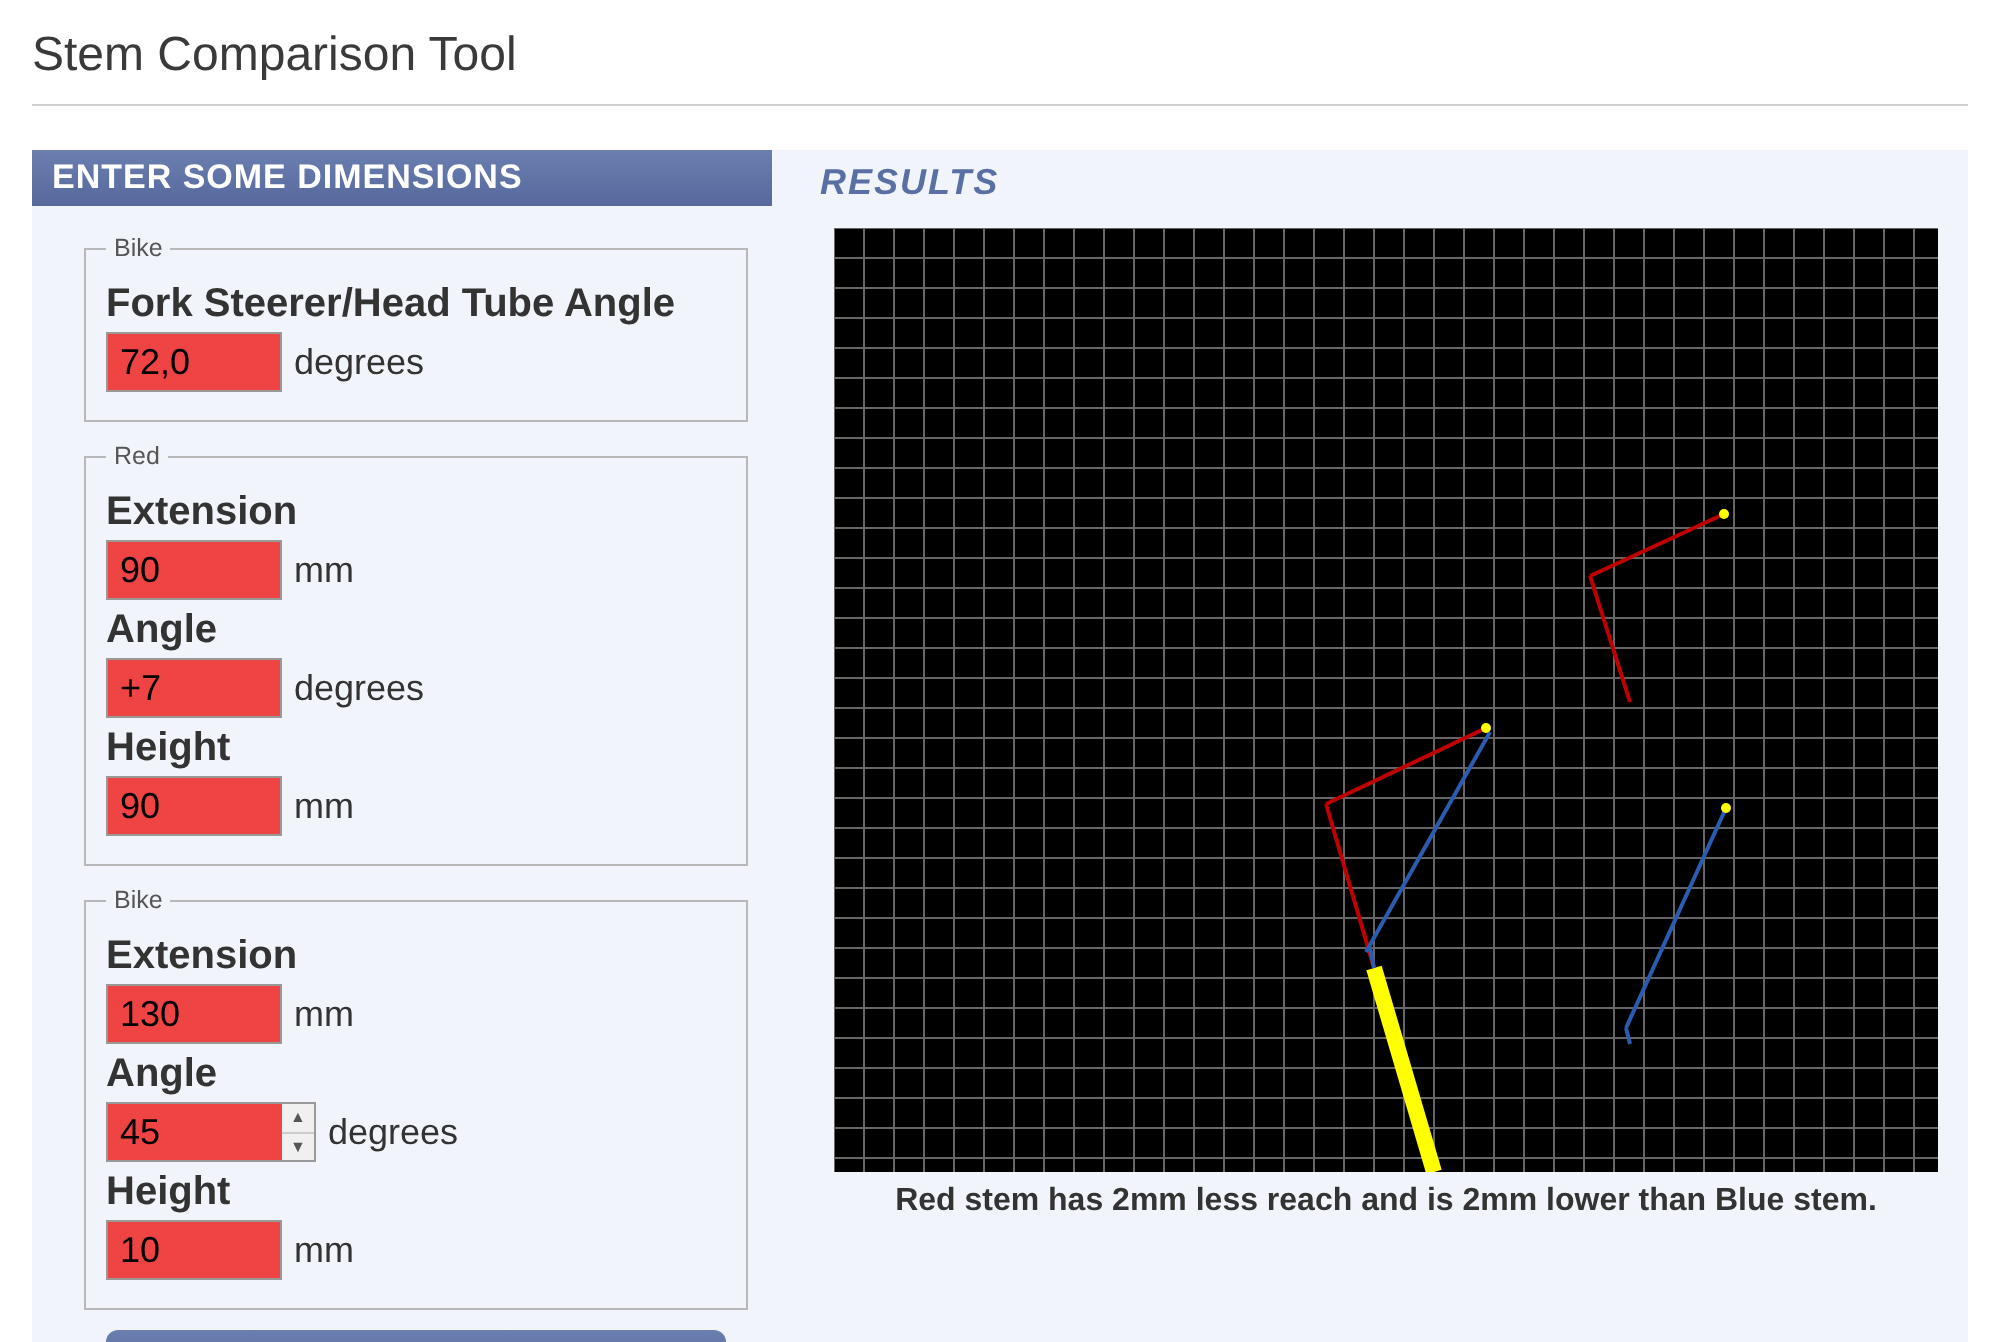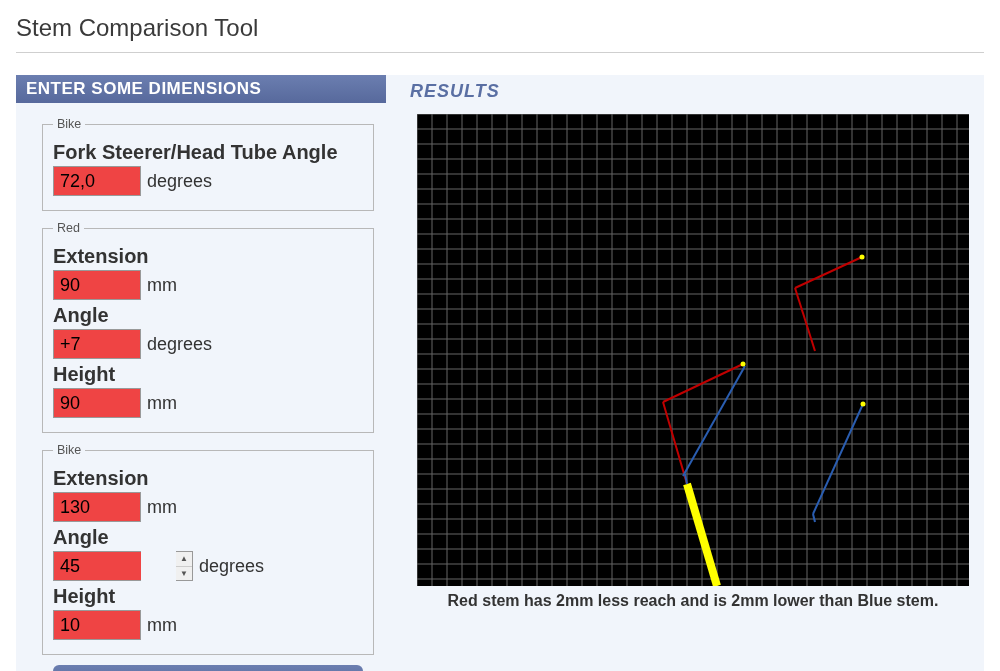--- a/index.html
+++ b/index.html
@@ -70,21 +70,20 @@
     height: 30px;
     font-size: 18px;
     padding: 2px 6px;
     border: 1px solid #999;
     background: #ef4444;
   }
   .spinner-wrap {
     position: relative;
     display: inline-flex;
     align-items: center;
-    gap: 35px;
   }
   .spinner-btns {
     display: flex;
     flex-direction: column;
     border: 1px solid #999;
     border-left: none;
     background: #f0f0f0;
   }
   .spinner-btns .sp {
     width: 16px;

